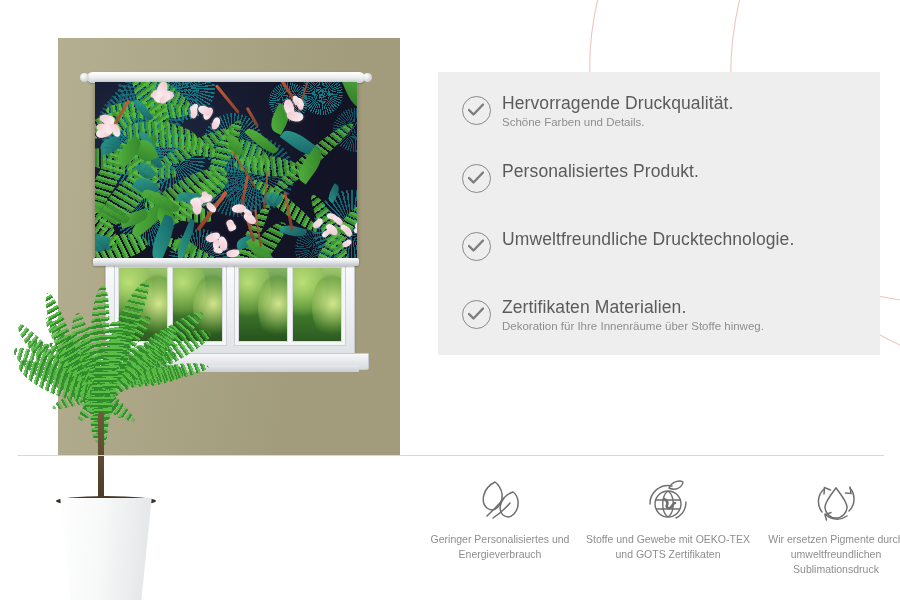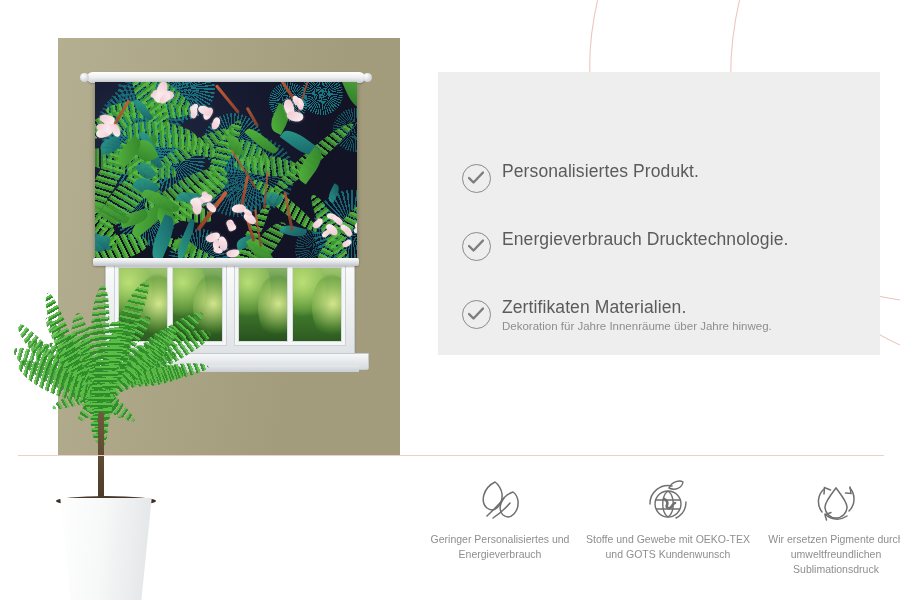--- a/index.html
+++ b/index.html
@@ -299,52 +299,63 @@
     <div class="pot"></div>
   </div>
 
   <svg class="arcs" viewBox="0 0 900 470">
     <path d="M600 -10 C567 120, 600 250, 900 300" fill="none" stroke="#edc6bf" stroke-width="1.1"></path>
     <path d="M742 -10 C700 150, 780 290, 900 345" fill="none" stroke="#edc6bf" stroke-width="1.1"></path>
   </svg>
 
   <div class="panel">
 
+    <div class="feat f1">
+      <span class="chk">
+        <svg width="16" height="14" viewBox="0 0 16 14">
+            <path d="M1 7 L5.5 11.5 L15 1.5" fill="none" stroke="#7d7d7d" stroke-width="2.4" stroke-linecap="round" stroke-linejoin="round"></path>
+          </svg>
+      </span>
+      <span>
+        <div class="f-title">Hervorragende Druckqualität.</div>
+        <div class="f-sub">Schöne Farben und Details.</div>
+      </span>
+    </div>
 
     <div class="feat f2">
       <span class="chk">
         <svg width="16" height="14" viewBox="0 0 16 14">
             <path d="M1 7 L5.5 11.5 L15 1.5" fill="none" stroke="#7d7d7d" stroke-width="2.4" stroke-linecap="round" stroke-linejoin="round"></path>
           </svg>
       </span>
       <span>
         <div class="f-title">Personalisiertes Produkt.</div>
       </span>
     </div>
 
     <div class="feat f3">
       <span class="chk">
         <svg width="16" height="14" viewBox="0 0 16 14">
             <path d="M1 7 L5.5 11.5 L15 1.5" fill="none" stroke="#7d7d7d" stroke-width="2.4" stroke-linecap="round" stroke-linejoin="round"></path>
           </svg>
       </span>
       <span>
-        <div class="f-title">Energieverbrauch Drucktechnologie.</div>
+        <div class="f-title">Umweltfreundliche Drucktechnologie.</div>
       </span>
     </div>
 
     <div class="feat f4">
       <span class="chk">
         <svg width="16" height="14" viewBox="0 0 16 14">
             <path d="M1 7 L5.5 11.5 L15 1.5" fill="none" stroke="#7d7d7d" stroke-width="2.4" stroke-linecap="round" stroke-linejoin="round"></path>
           </svg>
       </span>
       <span>
         <div class="f-title">Zertifikaten Materialien.</div>
-        <div class="f-sub">Dekoration für Jahre Innenräume über Jahre hinweg.</div>
+        <div class="f-sub">Dekoration für Ihre Innenräume über Stoffe hinweg.</div>
       </span>
     </div>
   </div>
 
   <div class="divider"></div>
 
 
   <div class="eco e1">
     <div class="eco-ico">
       <svg width="54" height="48" viewBox="0 0 54 48">
@@ -367,21 +378,21 @@
           <path d="M26 16 C19 21, 19 37, 26 42"></path>
           <path d="M26 16 C33 21, 33 37, 26 42"></path>
           <path d="M14 25 H38 M14 34 H38"></path>
           <path d="M8 29 A18 18 0 0 1 30 11" stroke-linecap="round"></path>
           <path d="M44 27 A18 18 0 0 1 34 43" stroke-linecap="round"></path>
           <path d="M27 13 C30 6, 38 5, 41 7 C40 13, 33 16, 27 13 Z"></path>
         </g>
         <path d="M22 24 c3 1 4 4 3 6 c-1 2 1 4 3 3 c2-1 3-5 5-5" fill="none" stroke="#6f6f6f" stroke-width="2.6" stroke-linecap="round"></path>
       </svg>
     </div>
-    <div class="eco-cap">Stoffe und Gewebe mit OEKO-TEX und GOTS Kundenwunsch</div>
+    <div class="eco-cap">Stoffe und Gewebe mit OEKO-TEX und GOTS Zertifikaten</div>
   </div>
 
   <div class="eco e3">
     <div class="eco-ico">
       <svg width="52" height="48" viewBox="0 0 52 48">
         <g fill="none" stroke="#6f6f6f" stroke-width="1.5" stroke-linecap="round">
           <path d="M26 12 C20 20, 15 26, 15 31 a11 11 0 0 0 22 0 C37 26, 32 20, 26 12 Z"></path>
           <path d="M12 36 A17 17 0 0 1 14 13"></path>
           <path d="M40 12 A17 17 0 0 1 39 35"></path>
           <path d="M15 38 A17 17 0 0 0 37 40"></path>

